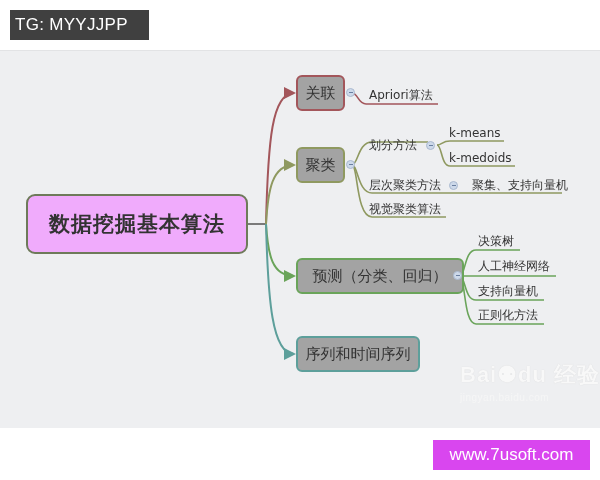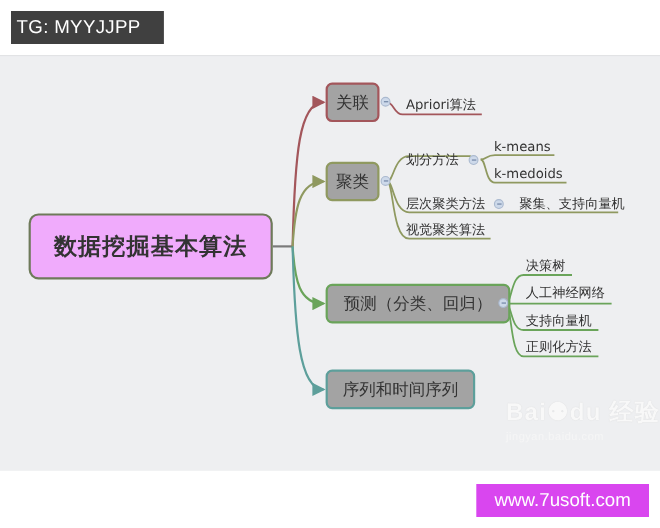--- a/index.html
+++ b/index.html
@@ -6,21 +6,21 @@
     html, body { width:600px; height:480px; background:#ffffff; overflow:hidden; }
     body { position:relative; font-family:"DejaVu Sans", "Liberation Sans", sans-serif; color:#333; }
     .top-tag { position:absolute; left:10px; top:10px; width:139px; height:30px; background:#404040; color:#fff; font-family:"Liberation Sans", sans-serif; font-size:17px; line-height:30px; padding-left:5px; letter-spacing:0.3px; }
     .canvas { position:absolute; left:0; top:50px; width:600px; height:378px; background:#eeeff1; border-top:1px solid #e2e3e5; }
     svg.links { position:absolute; left:0; top:0; width:600px; height:480px; }
     .node { position:absolute; background:#a3a3a3; border-radius:6px; border:2px solid; font-size:15px; display:flex; align-items:center; justify-content:center; white-space:nowrap; color:#333; }
     .root { left:26px; top:194px; width:222px; height:60px; background:#f0abfc; border:2px solid #6e7a5a; border-radius:9px; font-size:21px; font-weight:bold; color:#333; letter-spacing:1px; }
     .n-assoc { left:296px; top:75px; width:49px; height:36px; border-color:#a3565b; }
     .n-cluster { left:296px; top:147px; width:49px; height:36px; border-color:#8f9960; }
     .n-predict { left:296px; top:258px; width:168px; height:36px; border-color:#6aa45a; }
-    .n-seq { left:296px; top:336px; width:136px; height:36px; border-color:#5d9f9b; }
+    .n-seq { left:296px; top:336px; width:124px; height:36px; border-color:#5d9f9b; }
     .leaf { position:absolute; font-size:12px; color:#333; white-space:nowrap; }
     .toggle { position:absolute; width:9px; height:9px; border-radius:50%; background:#cdd9ea; border:1px solid #aab9cf; }
     .toggle::after { content:""; position:absolute; left:1.5px; top:3px; width:4px; height:1px; background:#6a7fa0; }
     .watermark { position:absolute; left:460px; top:360px; color:#fff; opacity:0.85; font-family:"Liberation Sans", sans-serif; }
     .wm-brand { font-size:22px; font-weight:bold; letter-spacing:1px; text-shadow:0 0 1px #ccc; color:#fafafa; }
     .wm-url { font-size:10px; color:#f7f7f7; margin-top:2px; letter-spacing:0.5px; }
     .bottom-tag { position:absolute; left:433px; top:440px; width:157px; height:30px; background:#d946ef; color:#fff; font-family:"Liberation Sans", sans-serif; font-size:17px; line-height:30px; text-align:center; }
   </style>
 </head>
 <body>

